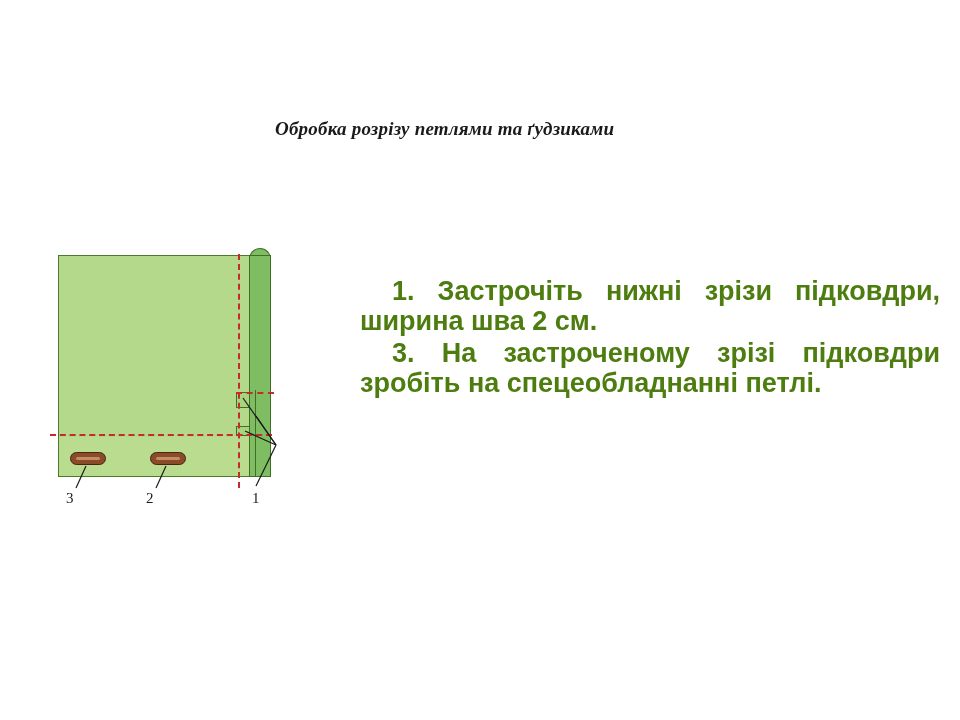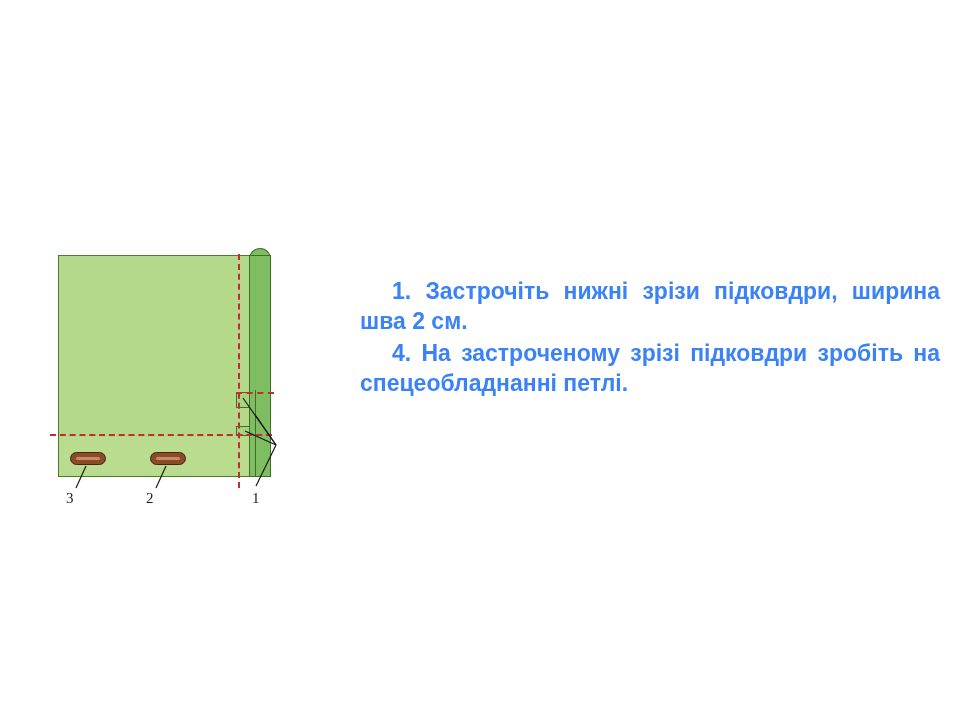--- a/index.html
+++ b/index.html
@@ -189,35 +189,36 @@
   .cl-1 { left: 212px; top: 250px; }
 
   
   .instructions {
     position: absolute;
     left: 360px;
     top: 276px;
     width: 580px;
     font-family: "Liberation Sans", sans-serif;
     font-weight: bold;
-    font-size: 23px;
+    font-size: 27px;
     line-height: 30px;
-    color: #3b82f6;
+    color: #4d7c0f;
     text-align: justify;
   }
   .instructions p {
     margin: 0 0 2px 0;
     text-indent: 32px;
   }
 </style>
 </head>
 <body>
 
 <div class="slide">
 
+  <div class="title">Обробка розрізу петлями та ґудзиками</div>
 
   <div class="illustration">
 
     <div class="fabric-main"></div>
     <div class="fabric-bottom"></div>
 
     <div class="fold-top"></div>
     <div class="fold-column"></div>
     <div class="fold-inner-line"></div>
     <div class="fold-tab"></div>
@@ -243,16 +244,16 @@
       <line x1="236" y1="205" x2="216" y2="176" stroke="#1a1a1a" stroke-width="1.2"></line>
     </svg>
 
     <div class="callout cl-3">3</div>
     <div class="callout cl-2">2</div>
     <div class="callout cl-1">1</div>
   </div>
 
   <div class="instructions">
     <p>1. Застрочіть нижні зрізи підковдри, ширина шва 2 см.</p>
-    <p>4. На застроченому зрізі підковдри зробіть на спецеобладнанні петлі.</p>
+    <p>3. На застроченому зрізі підковдри зробіть на спецеобладнанні петлі.</p>
   </div>
 
 </div>
 
 </body></html>

